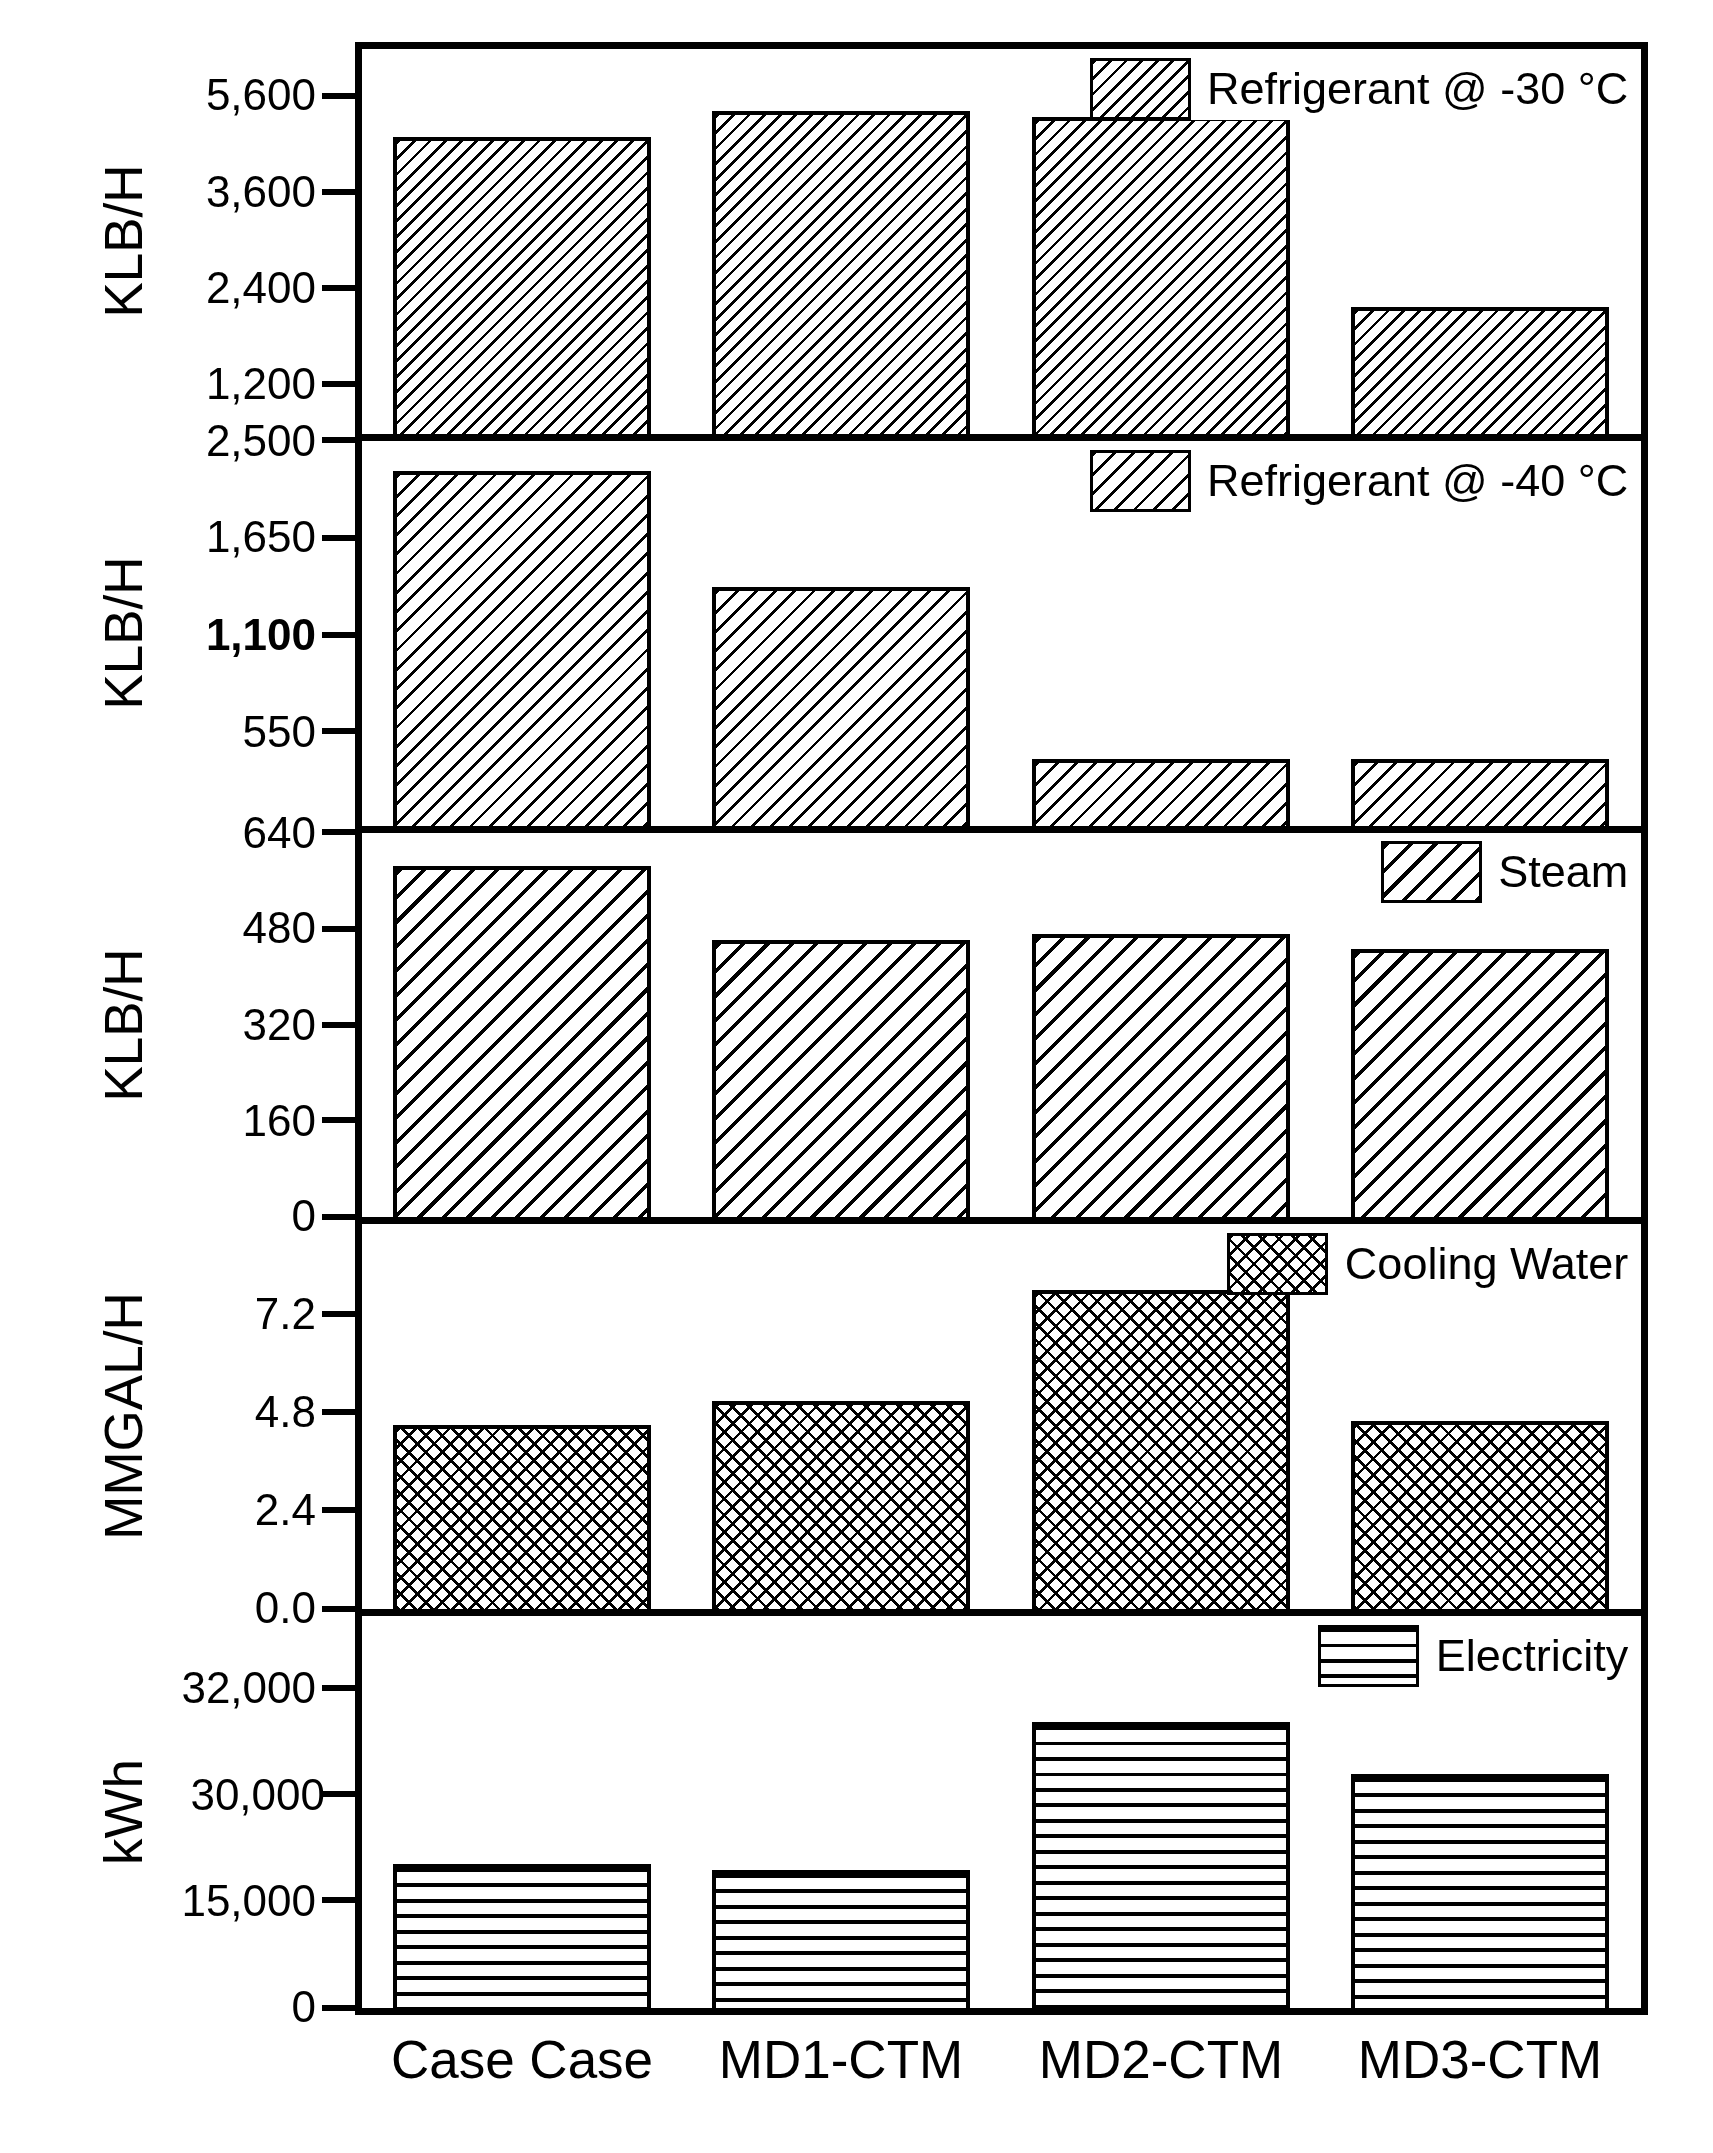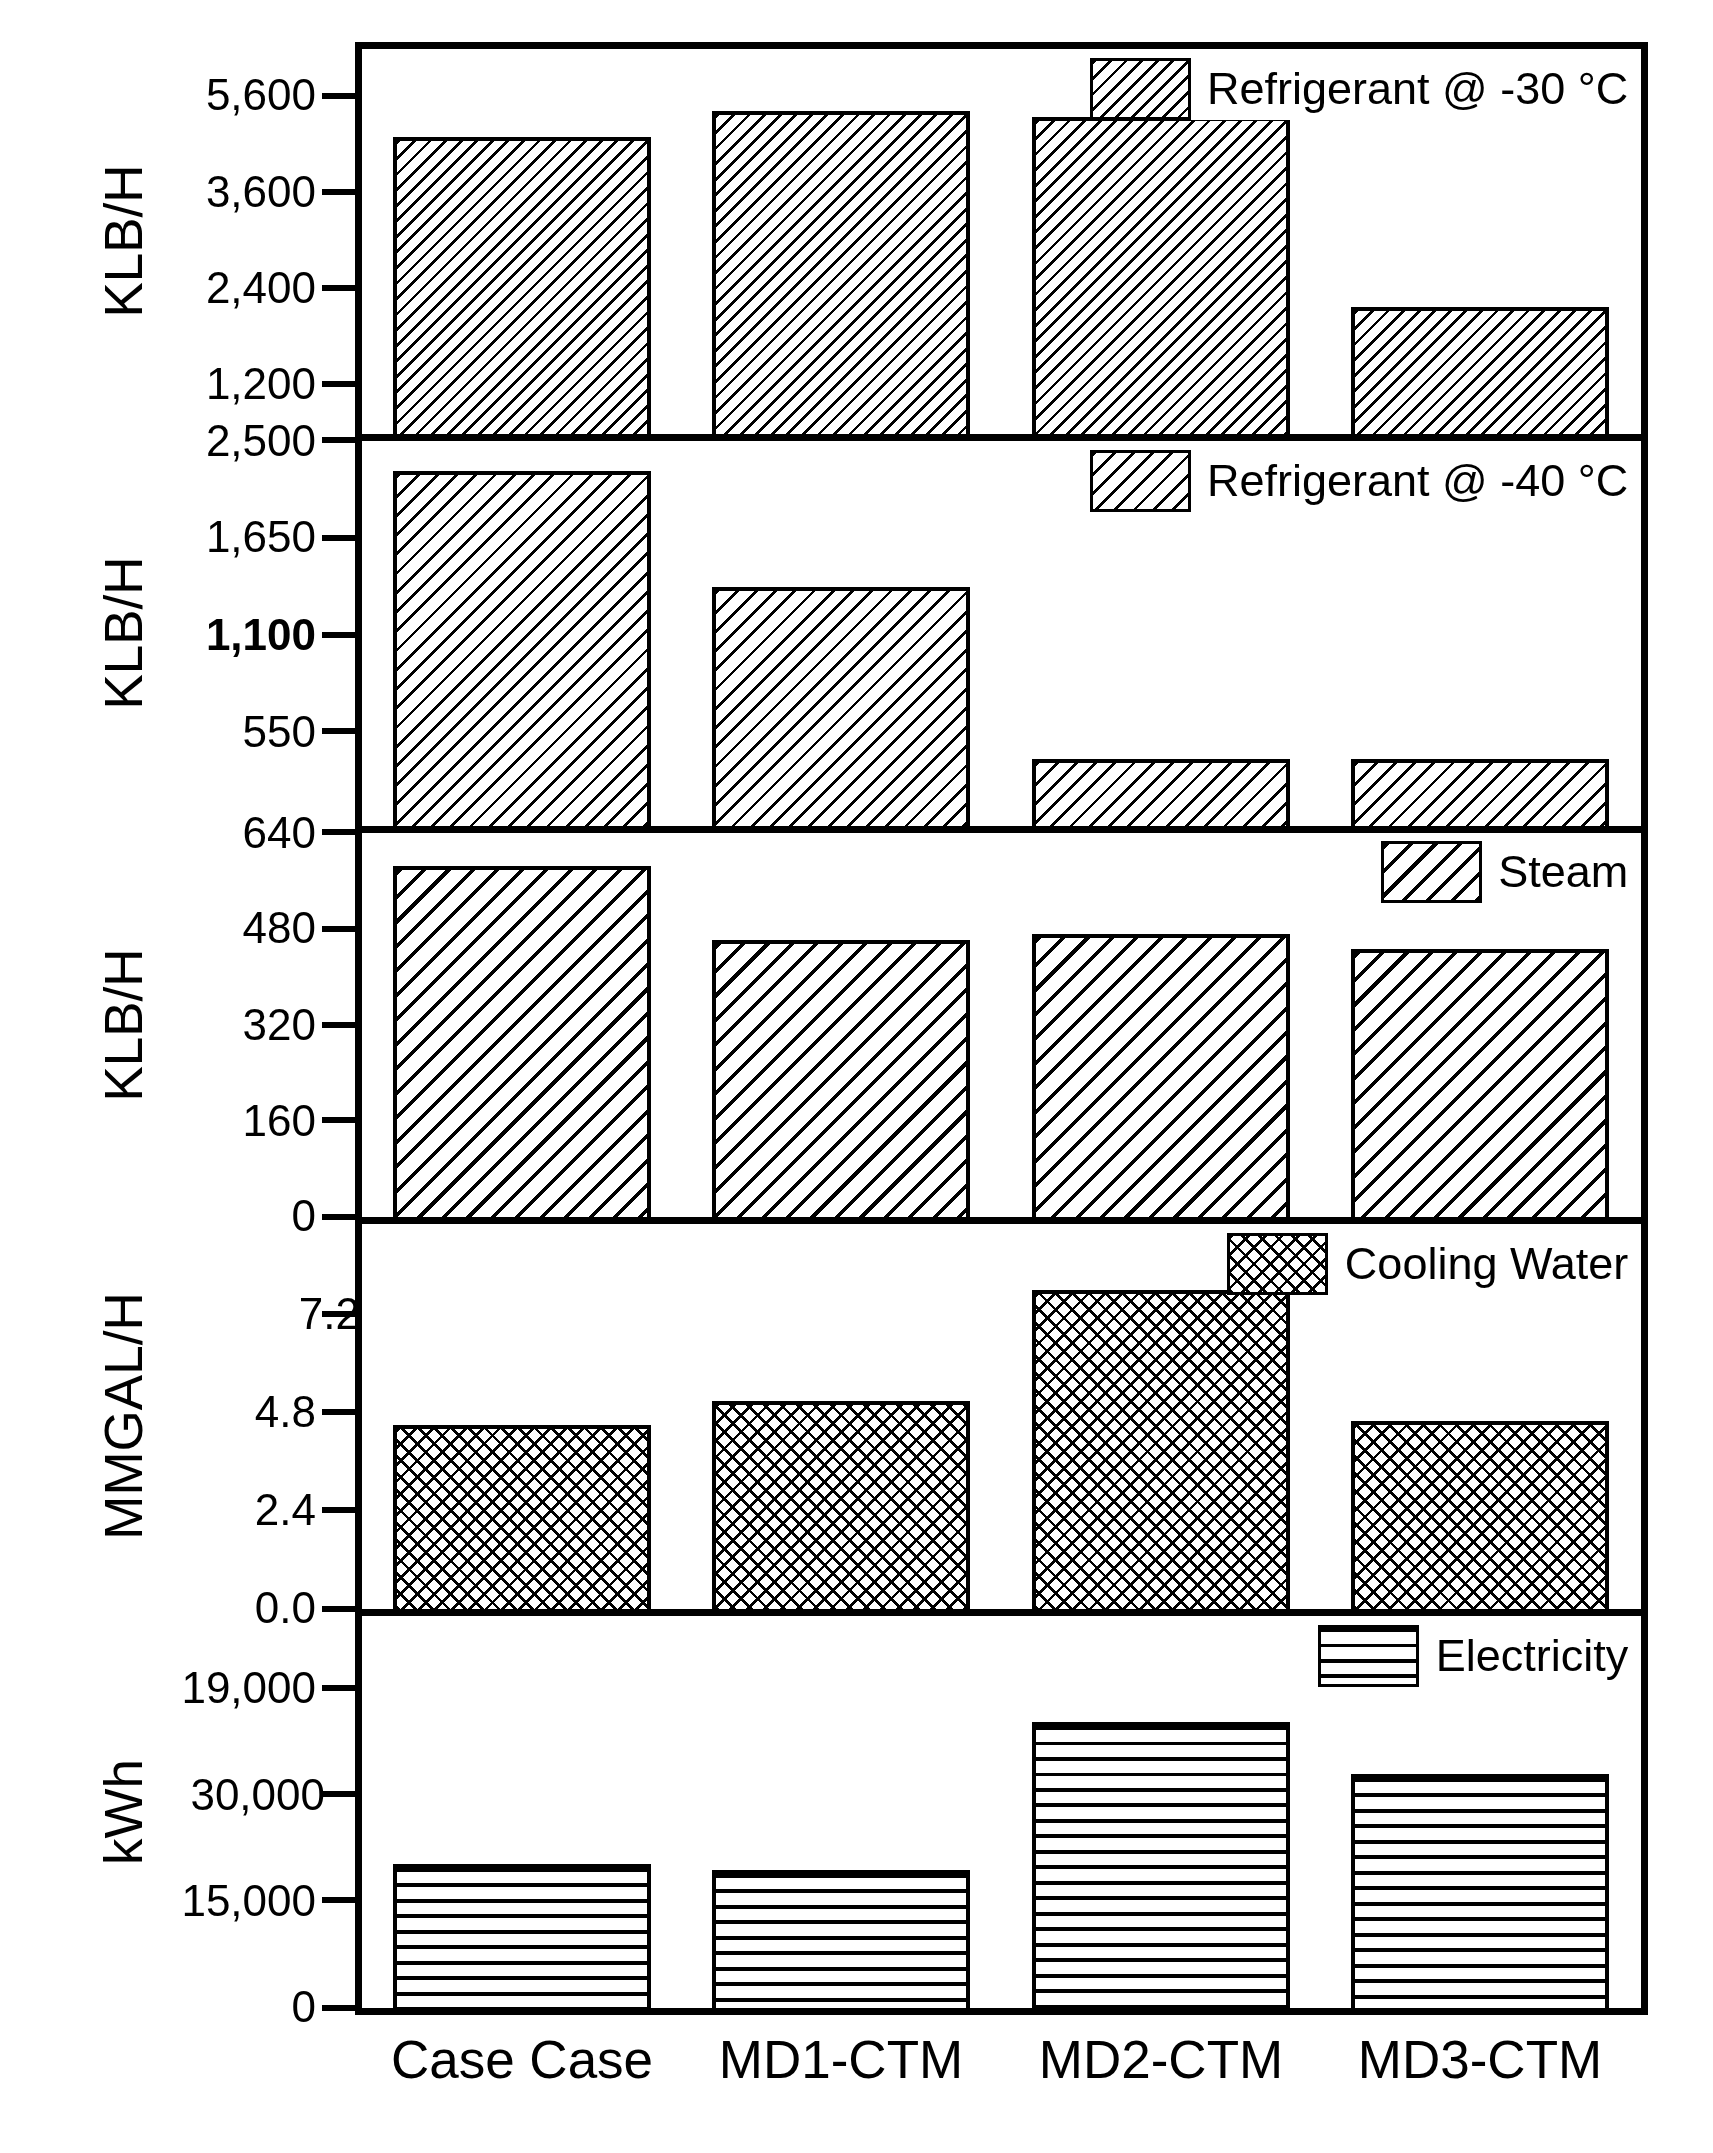--- a/index.html
+++ b/index.html
@@ -151,29 +151,29 @@
     <div class="tick-mark" style="left: 322px; top: 829px;"></div>
     <div class="tick-label" style="left: 125px; top: 833px;">640</div>
     <div class="ylabel" style="left: 123px; top: 1025px;">KLB/H</div>
     <div class="tick-mark" style="left: 322px; top: 1606px;"></div>
     <div class="tick-label" style="left: 125px; top: 1608px;">0.0</div>
     <div class="tick-mark" style="left: 322px; top: 1507px;"></div>
     <div class="tick-label" style="left: 125px; top: 1510px;">2.4</div>
     <div class="tick-mark" style="left: 322px; top: 1409px;"></div>
     <div class="tick-label" style="left: 125px; top: 1412px;">4.8</div>
     <div class="tick-mark" style="left: 322px; top: 1311px;"></div>
-    <div class="tick-label" style="left: 125px; top: 1314px; padding-left: 44px;">7.2</div>
+    <div class="tick-label" style="left: 125px; top: 1314px;">7.2</div>
     <div class="ylabel" style="left: 123px; top: 1416px;">MMGAL/H</div>
     <div class="tick-mark" style="left: 322px; top: 2005px;"></div>
     <div class="tick-label" style="left: 125px; top: 2007px;">0</div>
     <div class="tick-mark" style="left: 322px; top: 1897px;"></div>
     <div class="tick-label" style="left: 125px; top: 1901px;">15,000</div>
     <div class="tick-mark" style="left: 322px; top: 1791px;"></div>
     <div class="tick-label" style="left: 134px; top: 1795px;">30,000</div>
     <div class="tick-mark" style="left: 322px; top: 1685px;"></div>
-    <div class="tick-label" style="left: 125px; top: 1688px;">19,000</div>
+    <div class="tick-label" style="left: 125px; top: 1688px;">32,000</div>
     <div class="ylabel" style="left: 123px; top: 1812px;">kWh</div>
     <div class="cat-label" style="left: 522px;">Case Case</div>
     <div class="cat-label" style="left: 841px;">MD1-CTM</div>
     <div class="cat-label" style="left: 1161px;">MD2-CTM</div>
     <div class="cat-label" style="left: 1480px;">MD3-CTM</div>
   </div>
 
 
 </body></html>

